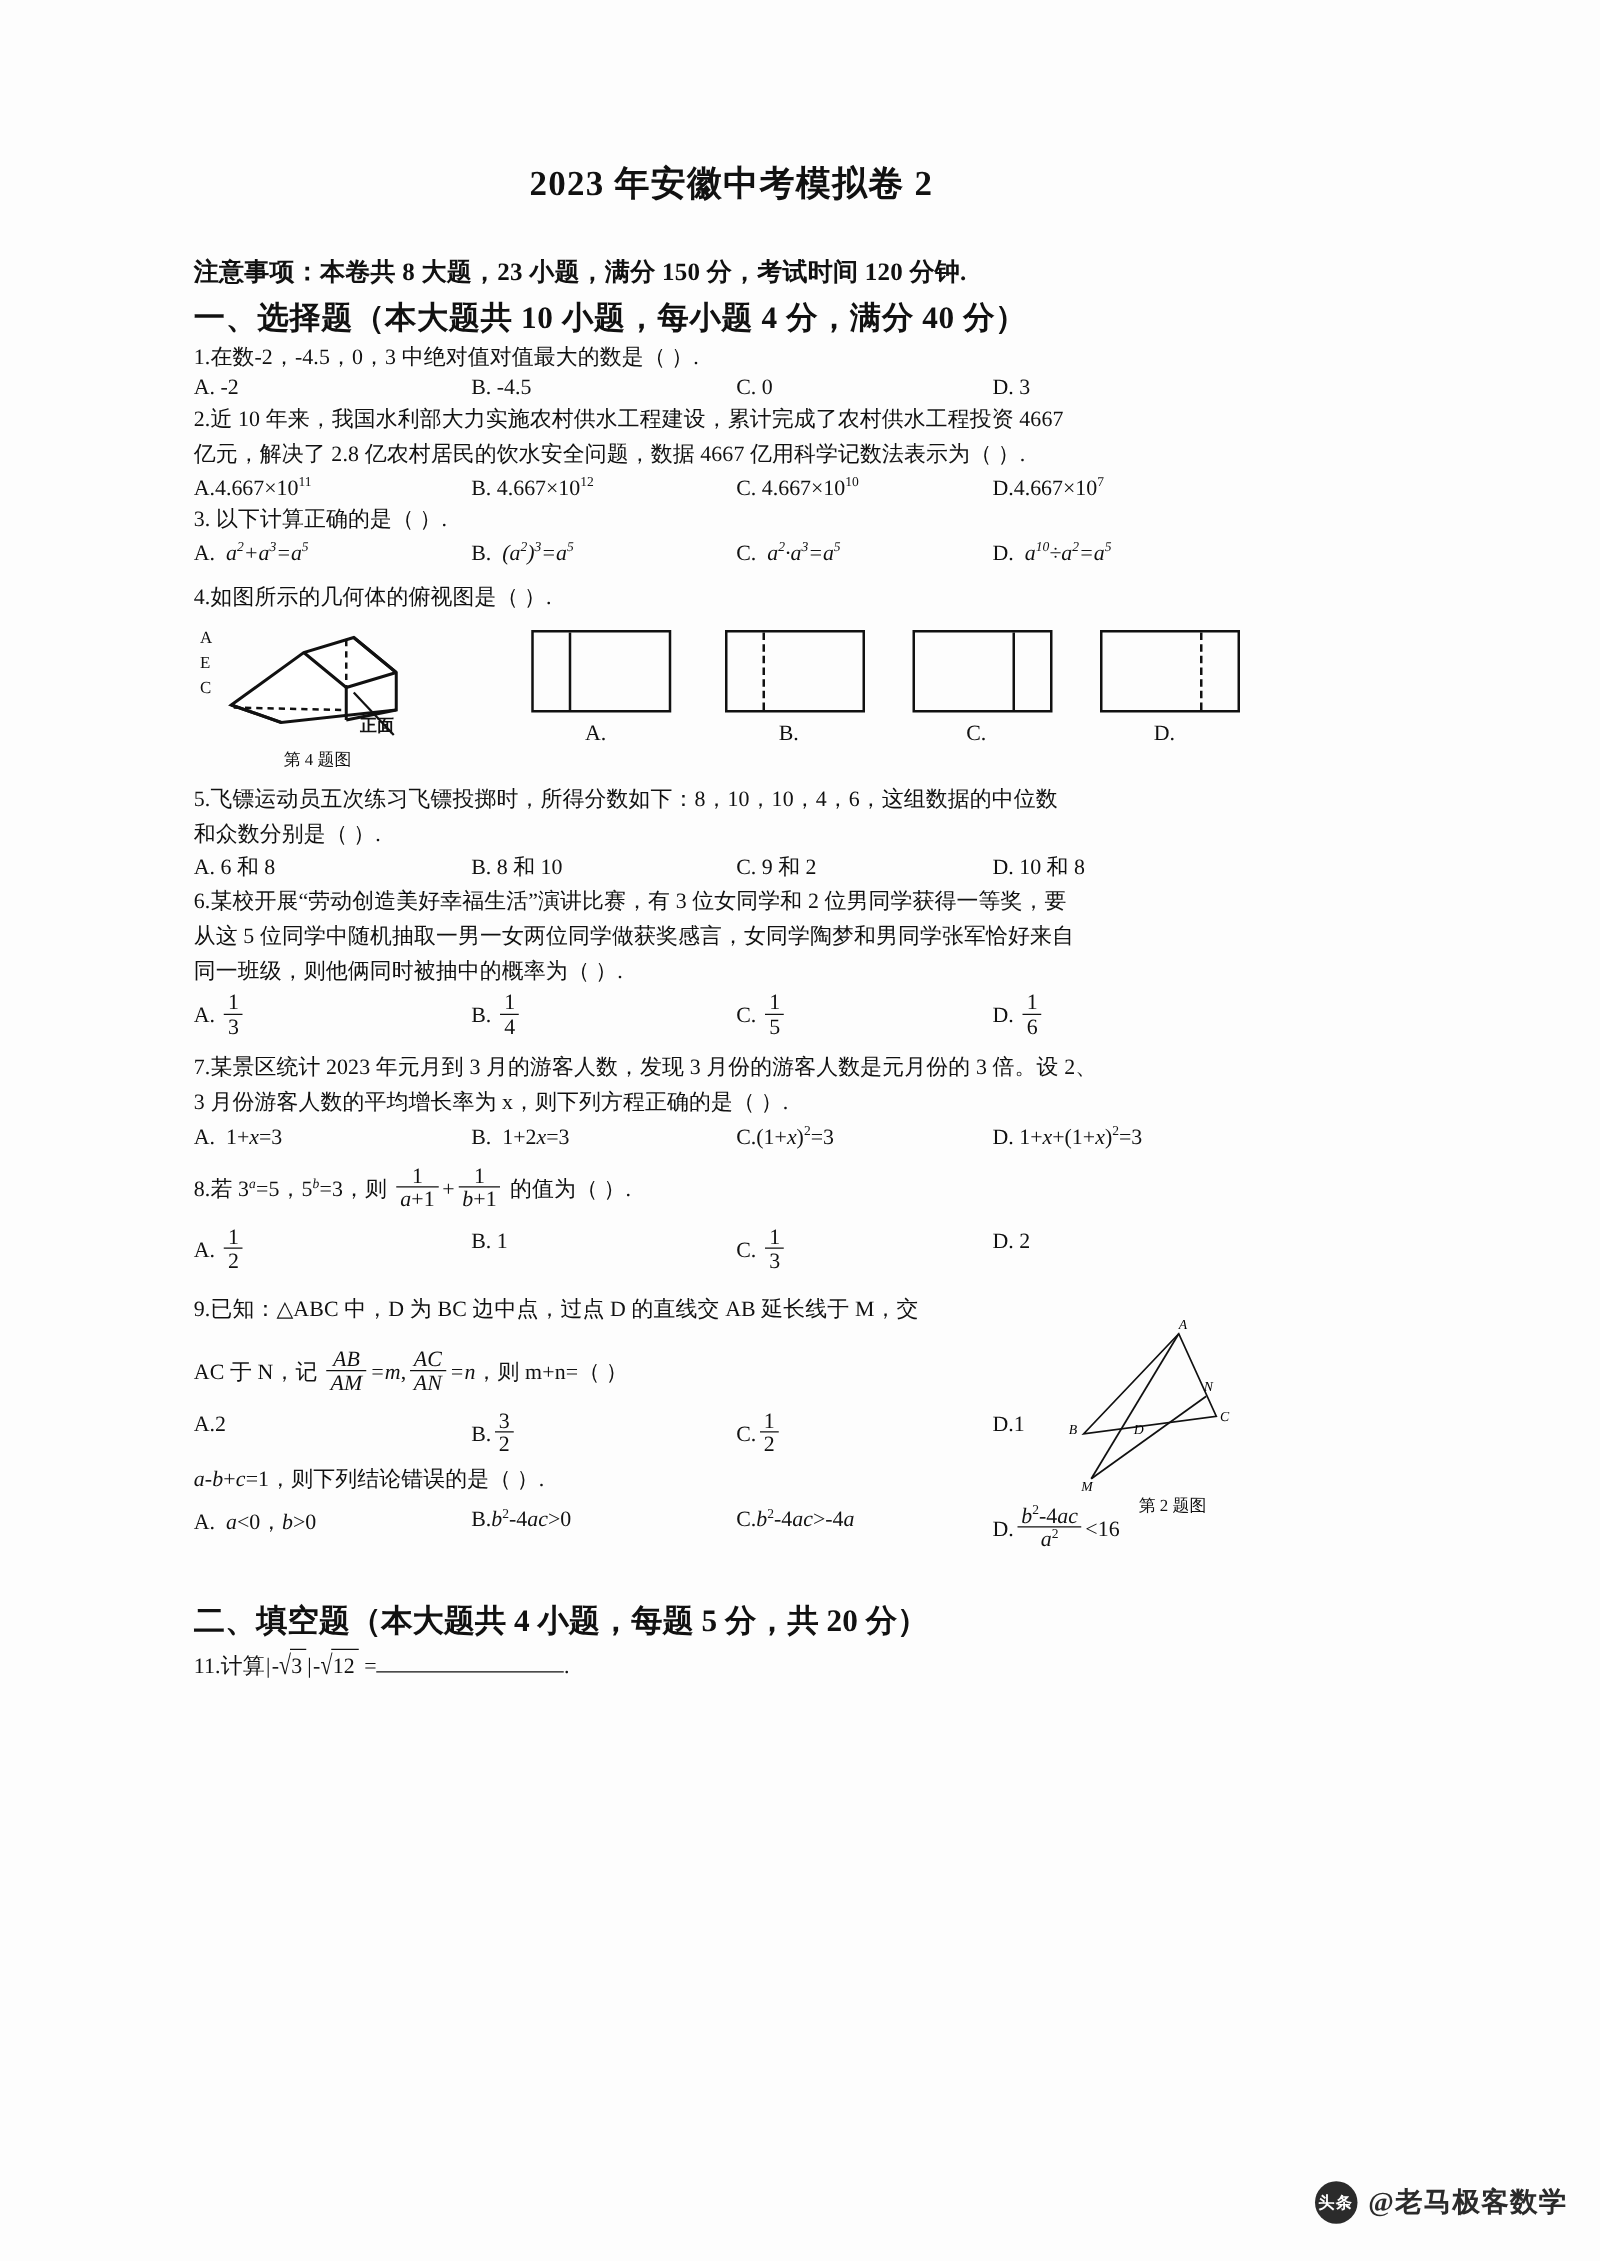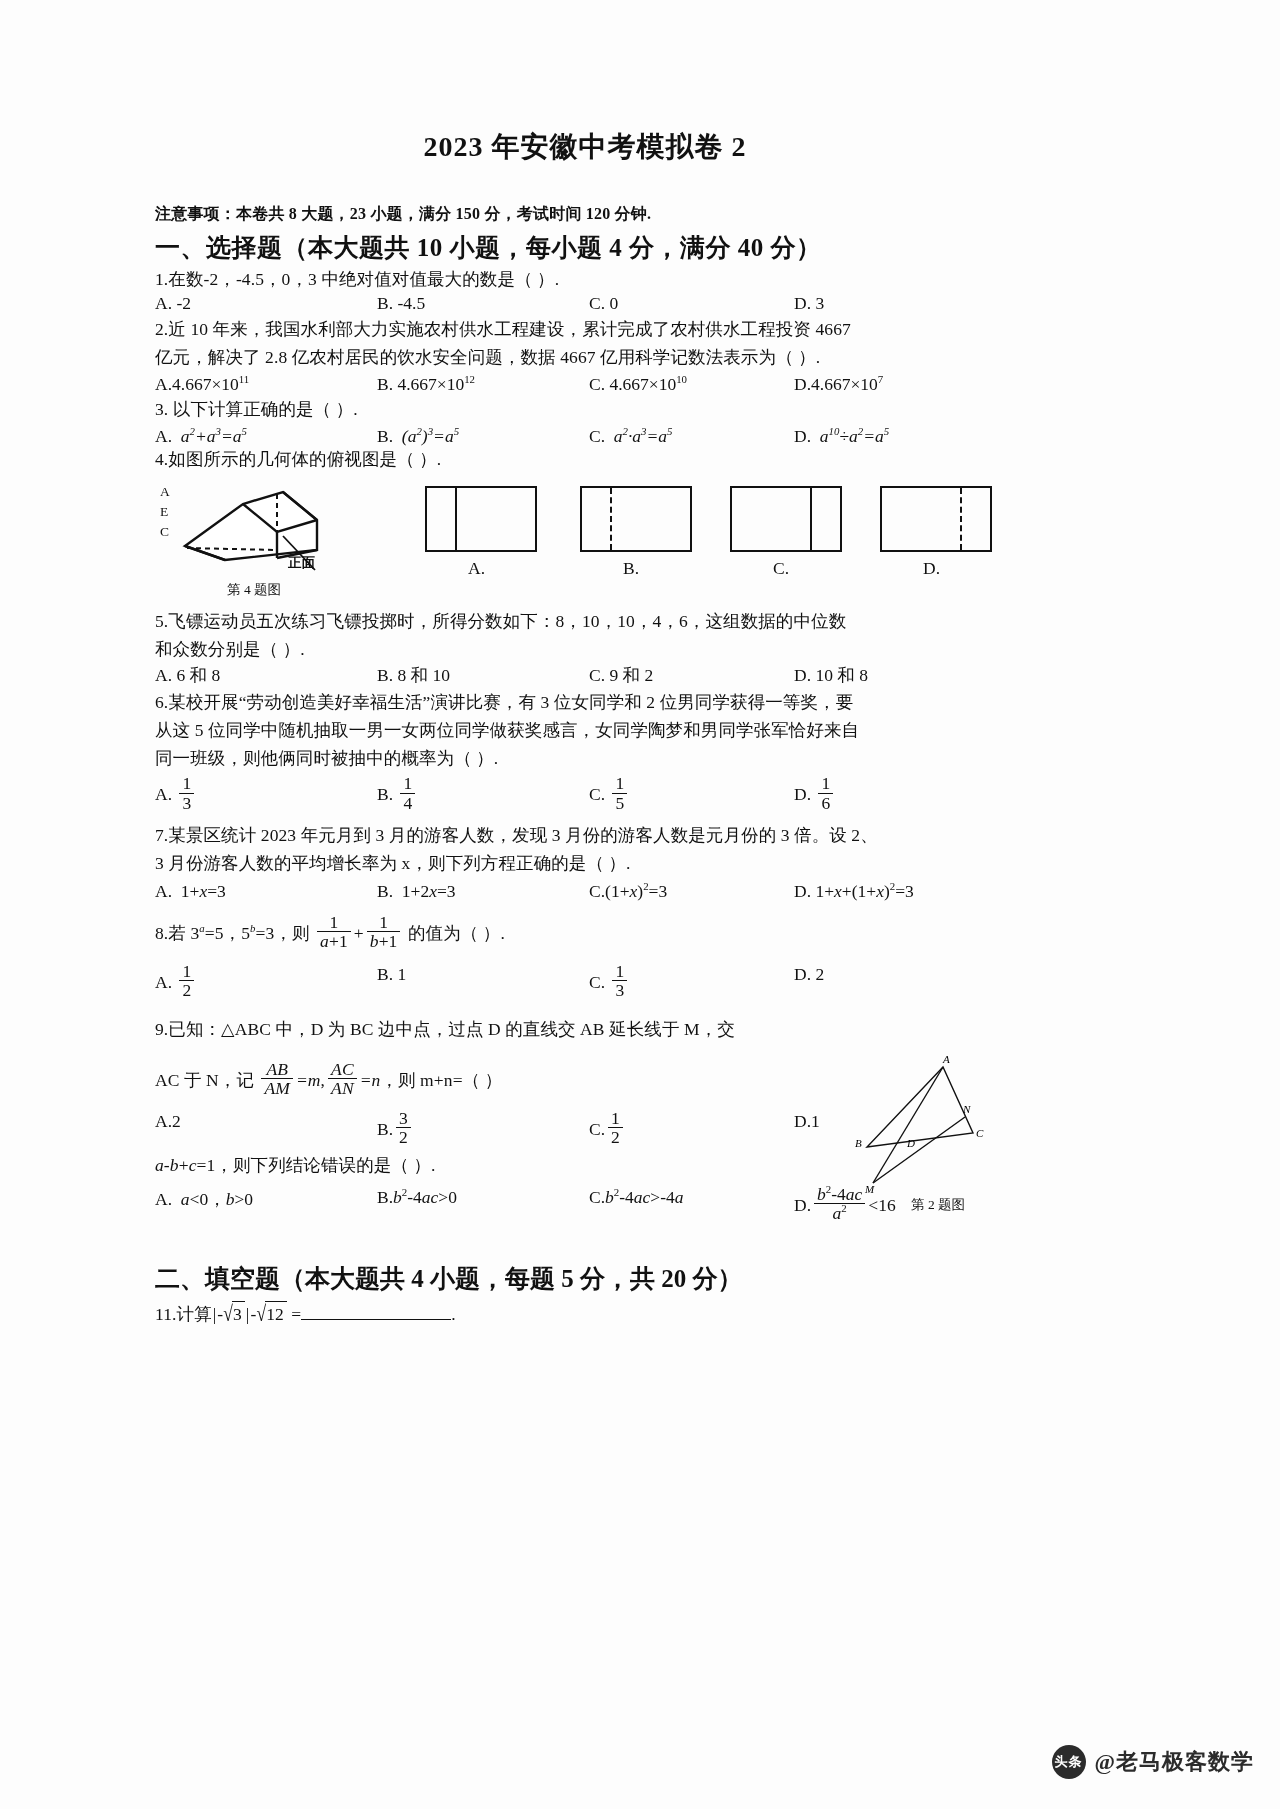--- a/index.html
+++ b/index.html
@@ -23,21 +23,21 @@
   .title{
     text-align:center;
     font-size:28px;
     font-weight:bold;
     letter-spacing:1px;
     margin-top:128px;
     margin-left:60px;
     font-family:"Liberation Serif","DejaVu Serif",serif;
   }
   .notice{
-    font-size:16px;
+    font-size:20px;
     font-weight:bold;
     margin-top:38px;
     letter-spacing:0.2px;
   }
   .section-head{
     font-size:25px;
     font-weight:bold;
     margin-top:6px;
     letter-spacing:0.5px;
   }
@@ -176,21 +176,21 @@
     </div>
 
     <div class="q" style="margin-top:2px;">3. 以下计算正确的是（      ）.</div>
     <div class="opts" style="margin-top:5px;">
       <div class="o1"><span>A.</span>&nbsp;&nbsp;<span class="it"><i>a</i><sup>2</sup>+<i>a</i><sup>3</sup>=<i>a</i><sup>5</sup></span></div>
       <div class="o2"><span>B.</span>&nbsp;&nbsp;<span class="it">(<i>a</i><sup>2</sup>)<sup>3</sup>=<i>a</i><sup>5</sup></span></div>
       <div class="o3"><span>C.</span>&nbsp;&nbsp;<span class="it"><i>a</i><sup>2</sup>·<i>a</i><sup>3</sup>=<i>a</i><sup>5</sup></span></div>
       <div class="o4"><span>D.</span>&nbsp;&nbsp;<span class="it"><i>a</i><sup>10</sup>÷<i>a</i><sup>2</sup>=<i>a</i><sup>5</sup></span></div>
     </div>
 
-    <div class="q" style="margin-top:0;">4.如图所示的几何体的俯视图是（      ）.</div>
+    <div class="q" style="margin-top:12px;">4.如图所示的几何体的俯视图是（      ）.</div>
 
     <div class="fig-row">
 
       <svg class="solid-fig" width="185" height="95" viewBox="0 0 185 95">
         <polygon points="20,68 78,26 118,14 152,42 152,72 60,82" fill="#fff" stroke="#111" stroke-width="2.4"></polygon>
         <polyline points="118,14 152,42" fill="none" stroke="#111" stroke-width="2.4"></polyline>
         <polyline points="78,26 112,54 152,42" fill="none" stroke="#111" stroke-width="2.4"></polyline>
         <polyline points="112,54 112,80" fill="none" stroke="#111" stroke-width="2.4"></polyline>
         <polyline points="112,80 152,72" fill="none" stroke="#111" stroke-width="2.4"></polyline>
         <line x1="112" y1="16" x2="112" y2="54" stroke="#111" stroke-width="2" stroke-dasharray="5,4"></line>

